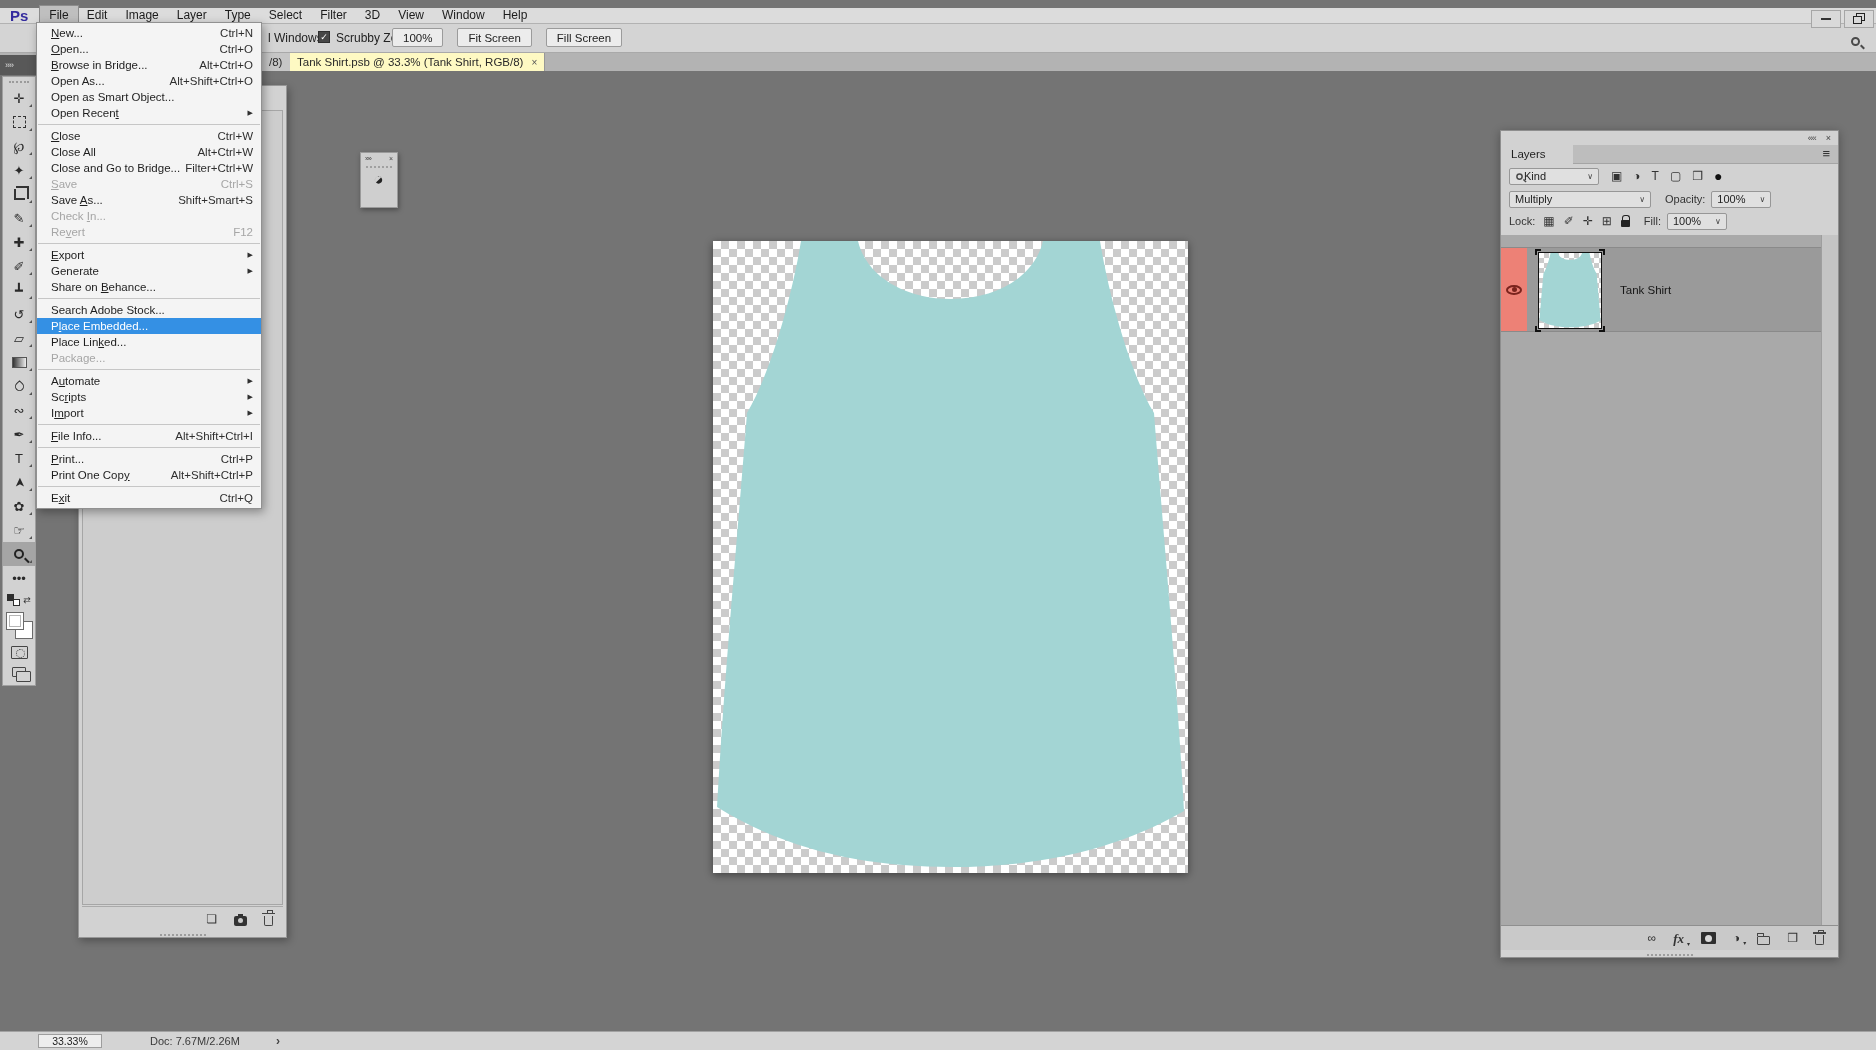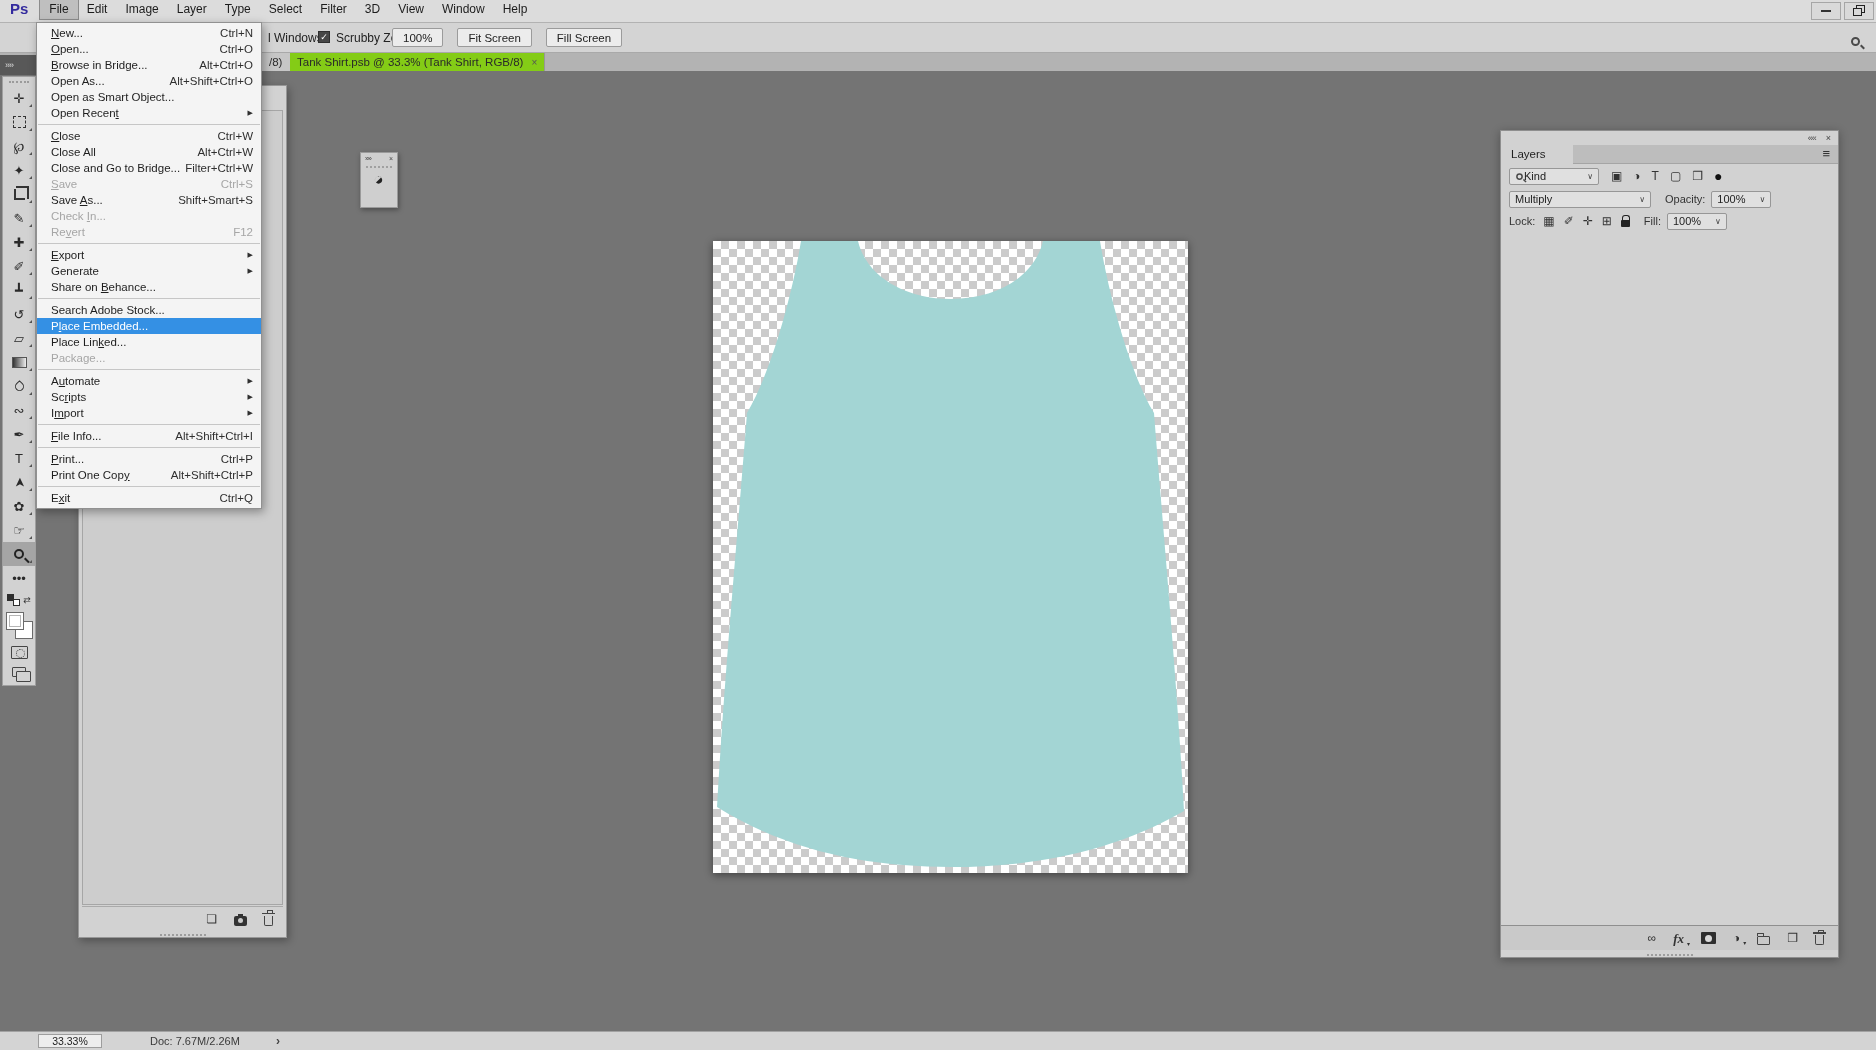--- a/index.html
+++ b/index.html
@@ -1,22 +1,22 @@
 <!DOCTYPE html>
 <html><head>
 <meta charset="utf-8">
 <style>
   html,body{margin:0;padding:0;width:1876px;height:1050px;overflow:hidden;
     font-family:"Liberation Sans",sans-serif;background:#747474;position:relative;}
   *{box-sizing:border-box;}
   u{text-underline-offset:1px;}
 
   
-  #menubar{position:absolute;left:0;top:0;width:1876px;height:23px;background:#dcdcdc;
-    border-bottom:1px solid #b2b2b2;display:flex;padding-left:6px;z-index:50;}
+  #menubar{position:absolute;left:0;top:8px;width:1876px;height:16px;background:#dcdcdc;
+    border-bottom:1px solid #b2b2b2;display:flex;align-items:center;padding-left:6px;z-index:50;}
   #ps-logo{font-weight:bold;font-size:15px;color:#342b9e;margin:0 12px 0 4px;}
   #menu-items{display:flex;}
   .mb-item{padding:0 9px;font-size:12px;color:#1c1c1c;height:19px;line-height:19px;}
   .mb-item.active{background:#bfbfbf;outline:1px solid #8c8c8c;}
   #win-controls{position:absolute;right:2px;top:2px;display:flex;gap:3px;}
   .winbtn{width:30px;height:18px;display:flex;align-items:center;justify-content:center;
     background:#d9d9d9;border:1px solid #a6a6a6;}
   .ic-min{width:10px;height:2px;background:#333;}
   .ic-restore{position:relative;width:13px;height:12px;}
   .ic-restore .rsq{position:absolute;border:1px solid #222;width:9px;height:8px;}
@@ -36,21 +36,21 @@
   #search-btn{position:absolute;right:16px;top:9px;}
   .ic-magnifier{display:inline-block;width:9px;height:9px;border:2px solid #4a4a4a;border-radius:50%;position:relative;}
   .ic-magnifier::after{content:"";position:absolute;left:7px;top:7px;width:2px;height:5px;
     background:#4a4a4a;transform:rotate(-45deg);transform-origin:top left;}
 
   
   #tabbar{position:absolute;left:0;top:53px;width:1876px;height:18px;background:#b3b3b3;z-index:30;}
   .doc-tab{position:absolute;top:0;height:18px;display:flex;align-items:center;
     font-size:11.5px;color:#2a2a2a;border-right:1px solid #979797;padding:0 7px;}
   #tab-partial{left:262px;background:#c6c6c6;}
-  #tab-active{left:290px;background:#84cc16;}
+  #tab-active{left:290px;background:#fef9c3;}
   .tab-close{margin-left:8px;font-size:10px;color:#555;}
 
   
   #toolbar-header{position:absolute;left:0;top:55px;width:38px;height:20px;background:#585858;
     color:#ddd;font-size:9px;line-height:20px;padding-left:5px;z-index:31;letter-spacing:-1px;}
   #toolbar{position:absolute;left:2px;top:76px;width:34px;background:#d2d2d2;
     border:1px solid #a0a0a0;padding:2px 0 6px 0;z-index:20;}
   .grip{margin:2px 6px 3px 6px;border-top:2px dotted #9b9b9b;height:2px;}
   .tool{width:100%;height:24px;display:flex;align-items:center;justify-content:center;
     position:relative;color:#2a2a2a;}
@@ -559,20 +559,40 @@
         <span class="pic">
           <span class="cssicon ic-padlock"></span>
         </span>
       </div>
     <span class="row-label">Fill:</span>
     <div class="field" id="fill-field">
       <span>100%</span>
       <span class="dd-caret">∨</span>
     </div>
   </div>
+  <div id="layers-list">
+    <div id="layers-scroll"></div>
+    <div id="layer-row">
+      <div id="eye-col">
+        <span class="ic-eye"></span>
+      </div>
+      <div id="thumb-wrap">
+        <div id="layer-thumb" class="checker">
+          <svg viewBox="0 0 475 632" preserveAspectRatio="none">
+              <use href="#tankpath"></use>
+            </svg>
+        </div>
+        <span class="tcorn tl"></span>
+        <span class="tcorn tr"></span>
+        <span class="tcorn bl"></span>
+        <span class="tcorn br"></span>
+      </div>
+      <span id="layer-name">Tank Shirt</span>
+    </div>
+  </div>
   <div id="layers-bottom">
       <span class="pic">
         <span class="pglyph">∞</span>
       </span>
       <span class="pic caret">
         <span class="pglyph fx-text">fx</span>
       </span>
       <span class="pic">
         <span class="cssicon ic-mask"></span>
       </span>

